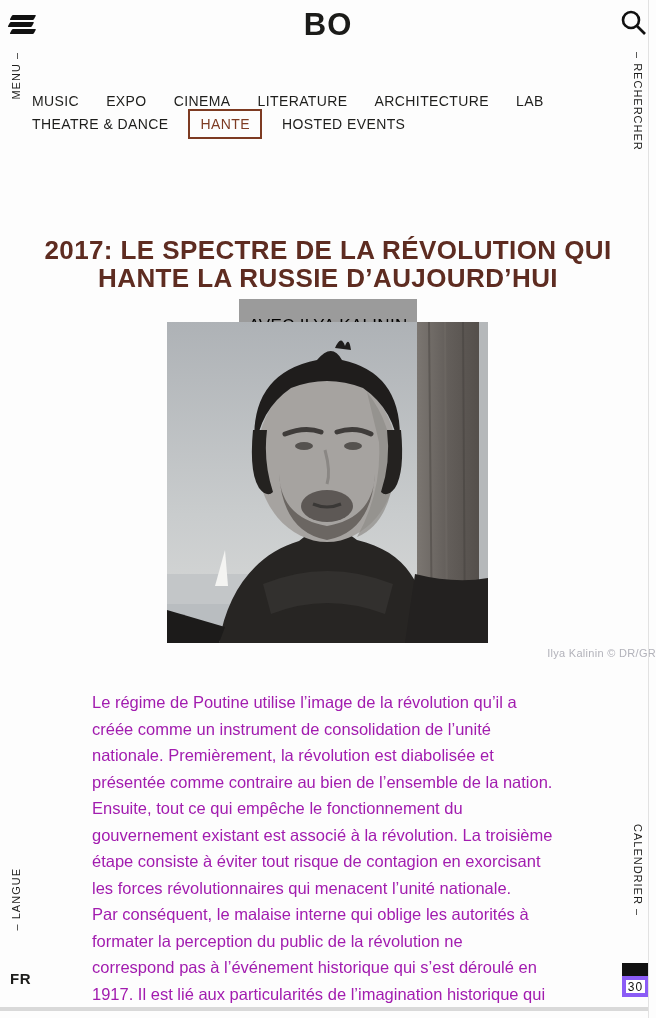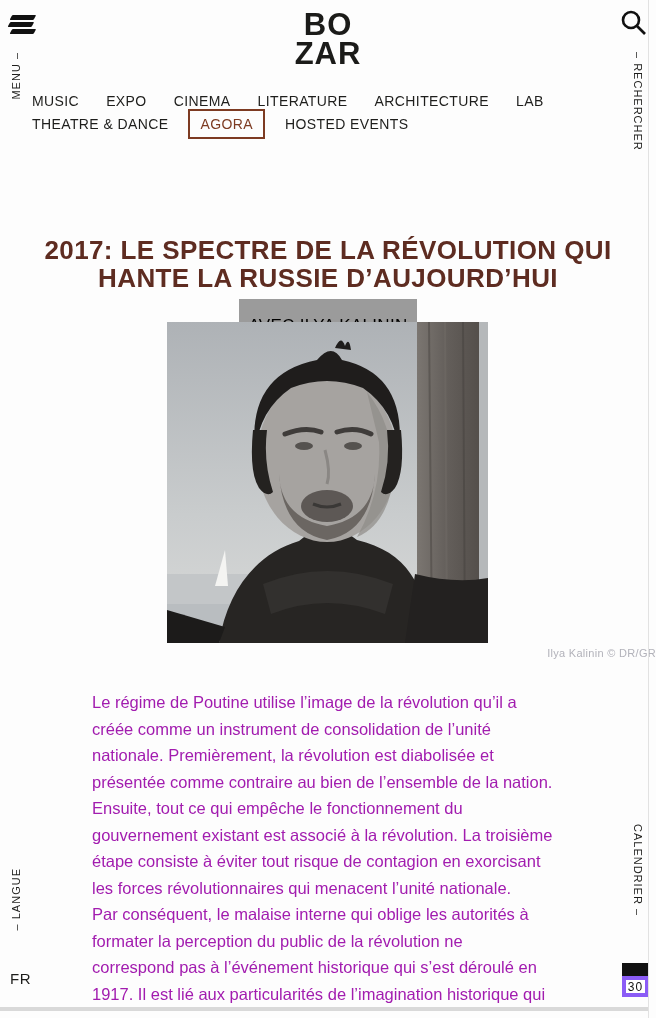--- a/index.html
+++ b/index.html
@@ -19,21 +19,21 @@
   .langue-rail     { left:10px;  top:868px; }
   .calendrier-rail { right:12px; top:824px; }
 
   .hamburger { position:absolute; left:8px; top:15px; width:30px; height:24px; cursor:pointer; }
   .hamburger i { display:block; width:24px; height:4.5px; background:#111; margin:0 0 2.5px 3px;
                  transform:skewX(-28deg); border-radius:1px; }
   .hamburger i:nth-child(2){ margin-left:1px; }
 
   .search-btn { position:absolute; right:8px; top:9px; width:28px; height:28px; cursor:pointer; }
 
-  .lang-current { position:absolute; left:10px; top:970px; font-size:15px; font-weight:normal;
+  .lang-current { position:absolute; left:10px; top:970px; font-size:15px; font-weight:bold;
                   letter-spacing:0.5px; cursor:pointer; }
 
   .calendar-icon { position:absolute; right:7px; top:963px; width:27px; cursor:pointer; }
   .calendar-icon .cal-top { width:27px; height:13px; background:#111; }
   .calendar-icon .cal-box { width:27px; height:21px; border:4px solid #8b5cf6; background:#fff;
                             font-size:12px; letter-spacing:1px; display:flex; align-items:center;
                             justify-content:center; color:#111; }
 
   
   .logo { position:absolute; top:10px; left:0; width:100%; text-align:center;
@@ -76,42 +76,41 @@
 
   <div class="hamburger">
     <i></i>
       <i></i>
       <i></i>
   </div>
   <div class="rail rail-up menu-rail">MENU –</div>
 
   <div class="logo">
     <div>BO</div>
-    <div>ZAR</div>
   </div>
 
   <div class="search-btn">
     <svg viewBox="0 0 28 28" width="28" height="28">
       <circle cx="11" cy="11" r="8" fill="none" stroke="#111" stroke-width="2.6"></circle>
       <line x1="17" y1="17" x2="25" y2="25" stroke="#111" stroke-width="2.6"></line>
     </svg>
   </div>
   <div class="rail rail-down search-rail">– RECHERCHER</div>
 
   <nav class="nav nav-row1">
     <a>MUSIC</a>
     <a>EXPO</a>
     <a>CINEMA</a>
     <a>LITERATURE</a>
     <a>ARCHITECTURE</a>
     <a>LAB</a>
   </nav>
   <nav class="nav nav-row2">
     <a>THEATRE &amp; DANCE</a>
-    <a class="active">AGORA</a>
+    <a class="active">HANTE</a>
     <a>HOSTED EVENTS</a>
   </nav>
 
   <h1 class="event-title">2017: LE SPECTRE DE LA RÉVOLUTION QUI
 HANTE LA RUSSIE D’AUJOURD’HUI</h1>
   <div class="event-subtitle-wrap">
     <span class="event-subtitle">AVEC ILYA KALININ</span>
   </div>
 
   <div class="photo">

